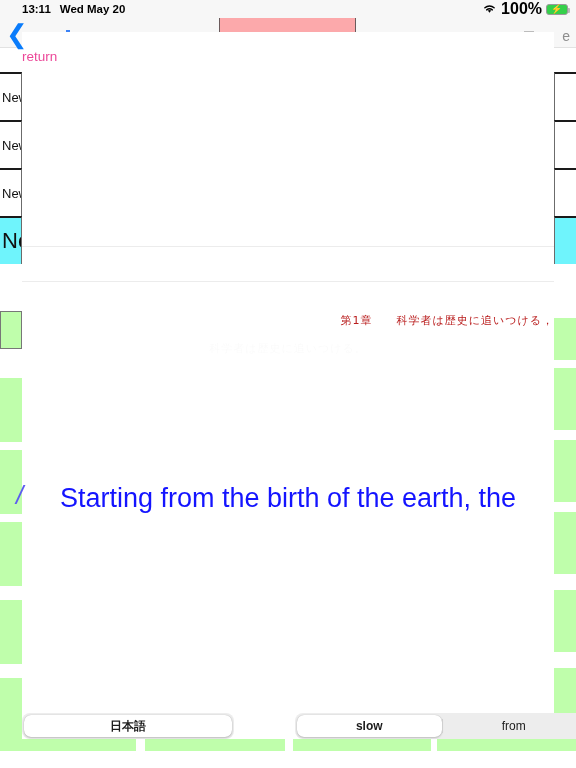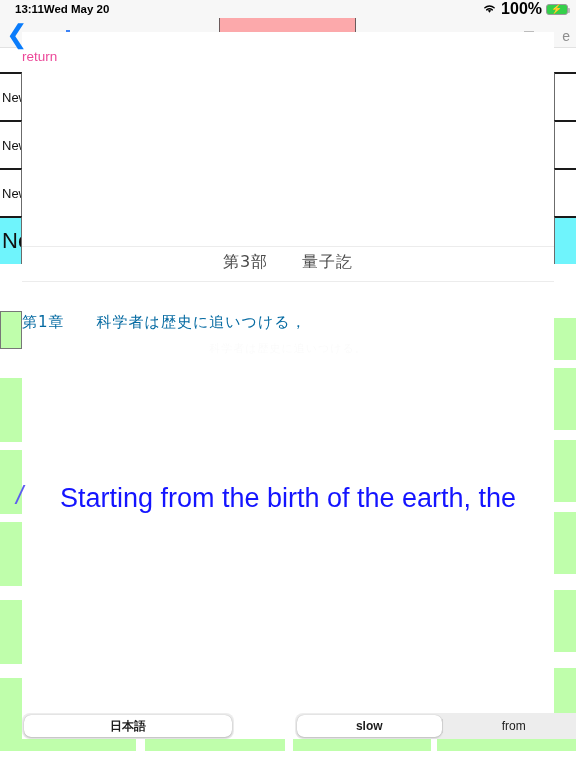--- a/index.html
+++ b/index.html
@@ -11,22 +11,22 @@
   }
   #screen { position: relative; width: 576px; height: 768px; background:#fff; }
 
   
   .statusbar {
     position: absolute; top: 0; left: 0; width: 576px; height: 18px;
     background: #f7f7f7;
     display: flex; align-items: center;
     font-size: 11.5px; font-weight: bold; color: #000;
   }
-  .sb-time { margin-left: 15px; }
-  .sb-date { font-weight: bold; }
+  .sb-time { margin-left: 22px; }
+  .sb-date { margin-left: 9px; font-weight: bold; }
   .sb-right {
     margin-left: auto; margin-right: 8px;
     display: flex; align-items: center; gap: 4px;
   }
   .sb-pct { font-size: 16px; font-weight: bold; }
   .wifi-ico { display:block; }
   .batt {
     position: relative; width: 22px; height: 11px;
     border: 1px solid #9a9a9a; border-radius: 3px;
     background: #35d04b; display:flex; align-items:center; justify-content:center;
@@ -109,21 +109,21 @@
     position:absolute; left:22px; top:281px; width:532px; height:1px;
     background:#ececec;
   }
   .chapter-part {
     position:absolute; left:22px; top:252px; width:532px;
     text-align:center; font-size:16px; color:#4a4a4a;
     font-family:"DejaVu Sans", sans-serif; letter-spacing:1px;
   }
   .chapter-title {
     position:absolute; left:22px; top:313px; width:532px;
-    text-align:left; font-size:15px; color:#0369a1;
+    text-align:right; font-size:11px; color:#b91c1c;
     font-family:"DejaVu Sans", sans-serif; letter-spacing:1px;
   }
   .chapter-sub {
     position:absolute; left:22px; top:341px; width:532px;
     text-align:center; font-size:11px; color:#fbfbfb;
     font-family:"DejaVu Sans", sans-serif; letter-spacing:1px;
   }
 
   .main-sentence {
     position:absolute; left:22px; top:478px; width:532px;
@@ -208,21 +208,20 @@
       <div class="row sel" style="top: 216px;">
         <div class="cell-l">Ne</div>
         <div class="cell-r"></div>
       </div>
     </div>
 
   <div class="content-card"></div>
   <div class="hairline-top"></div>
   <div class="hairline-bottom"></div>
 
-  <div class="chapter-part">第3部　　量子訖</div>
   <div class="chapter-title">第1章　　科学者は歴史に追いつける，</div>
   <div class="chapter-sub">科学者は歴史に追いつける。</div>
 
   <div class="slash-mark">/</div>
   <div class="main-sentence">Starting from the birth of the earth, the</div>
 
   <div id="botbars">
       <div class="botbar" style="left: 0px; width: 136px;"></div>
       <div class="botbar" style="left: 145px; width: 140px;"></div>
       <div class="botbar" style="left: 293px; width: 138px;"></div>

